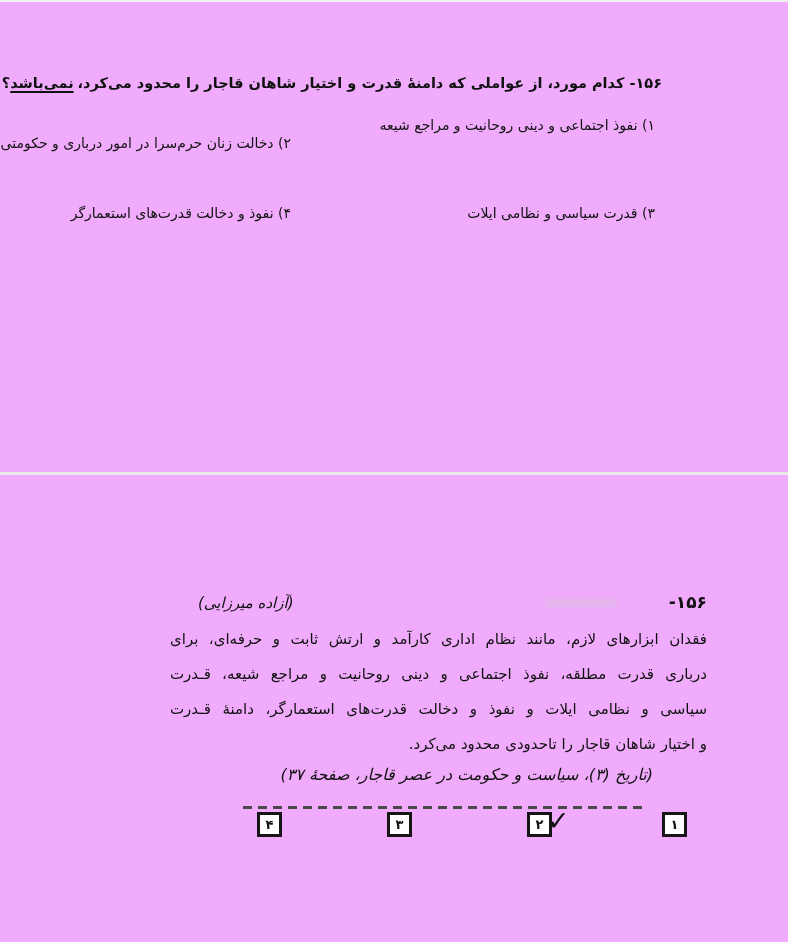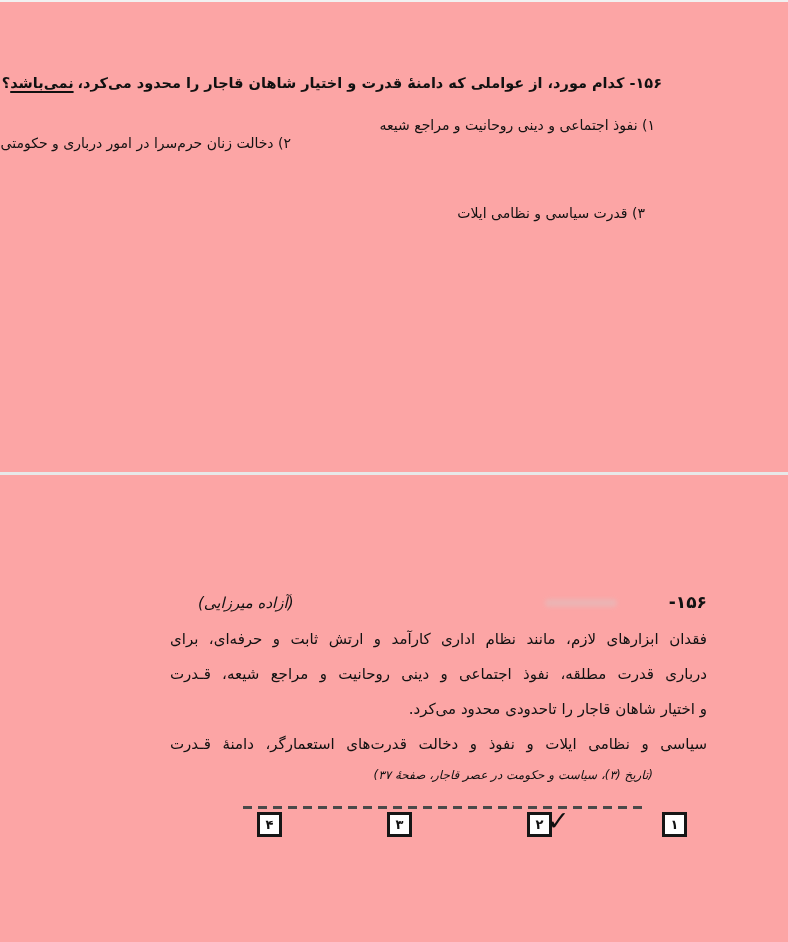--- a/index.html
+++ b/index.html
@@ -1,19 +1,19 @@
 <!DOCTYPE html>
 <html lang="fa"><head>
 <meta charset="utf-8">
 <style>
   html,body { margin:0; padding:0; background:#ffffff; }
   .page {
     position:relative;
     width:788px; height:942px;
-    background:#fca5a5;
+    background:#f0abfc;
     overflow:hidden;
     direction:rtl;
     font-family:"DejaVu Sans", sans-serif;
     color:#111111;
   }
   .top-edge-line {
     position:absolute; top:0; left:0; width:788px; height:2px;
     background:#f1f1f1;
   }
   
@@ -29,21 +29,21 @@
     text-underline-offset:3px;
     text-decoration-thickness:1.5px;
   }
   .option {
     position:absolute;
     font-size:14px; font-weight:normal; line-height:24px;
     white-space:nowrap; text-align:right;
   }
   .opt-1 { top:113px; right:133px; }
   .opt-2 { top:131px; right:497px; }
-  .opt-3 { top:201px; right:143px; }
+  .opt-3 { top:201px; right:133px; }
   .opt-4 { top:201px; right:497px; }
   
   .divider {
     position:absolute; top:472px; left:0; width:788px; height:3px;
     background:#e8e8e8;
   }
   
   .ans-number {
     position:absolute; top:589px; right:81px;
     font-size:17px; font-weight:bold; line-height:26px;
@@ -59,21 +59,21 @@
     white-space:nowrap;
   }
   .explanation {
     position:absolute; top:622px; right:81px; width:537px;
     font-size:15px; line-height:35px; text-align:right;
   }
   .exp-line { height:35px; }
   .exp-justify { text-align:justify; text-align-last:justify; }
   .source-citation {
     position:absolute; top:761px; right:135px;
-    font-size:12px; font-style:italic; line-height:28px;
+    font-size:16px; font-style:italic; line-height:28px;
     white-space:nowrap;
   }
   
   .dashed-line {
     position:absolute; top:806px; left:243px; width:404px; height:3px;
     background:repeating-linear-gradient(90deg,#4a4a4a 0 9px,transparent 9px 15px);
   }
   .ans-box {
     position:absolute; top:812px;
     width:19px; height:19px;
@@ -98,32 +98,33 @@
 
   <div class="top-edge-line"></div>
 
   <div class="question-line">
     <span class="q-number">۱۵۶-</span><span>کدام مورد، از عواملی که دامنۀ قدرت و اختیار شاهان قاجار را محدود می‌کرد،</span><span class="q-underline">نمی‌باشد</span><span>؟</span>
   </div>
 
   <div class="option opt-1">۱) نفوذ اجتماعی و دینی روحانیت و مراجع شیعه</div>
   <div class="option opt-2">۲) دخالت زنان حرم‌سرا در امور درباری و حکومتی</div>
   <div class="option opt-3">۳) قدرت سیاسی و نظامی ایلات</div>
+  <div class="option opt-4">۴) نفوذ و دخالت قدرت‌های استعمارگر</div>
 
   <div class="divider"></div>
 
   <div class="ans-number">۱۵۶-</div>
   <div class="faint-smudge"></div>
   <div class="author-credit">(آزاده میرزایی)</div>
 
   <div class="explanation">
     <div class="exp-line exp-justify">فقدان ابزارهای لازم، مانند نظام اداری کارآمد و ارتش ثابت و حرفه‌ای، برای</div>
     <div class="exp-line exp-justify">درباری قدرت مطلقه، نفوذ اجتماعی و دینی روحانیت و مراجع شیعه، قـدرت</div>
+    <div class="exp-line exp-justify">سیاسی و نظامی ایلات و نفوذ و دخالت قدرت‌های استعمارگر، دامنۀ قـدرت</div>
     <div class="exp-line">و اختیار شاهان قاجار را تاحدودی محدود می‌کرد.</div>
-    <div class="exp-line exp-justify">سیاسی و نظامی ایلات و نفوذ و دخالت قدرت‌های استعمارگر، دامنۀ قـدرت</div>
   </div>
 
   <div class="source-citation">(تاریخ (۳)، سیاست و حکومت در عصر قاجار، صفحۀ ۳۷)</div>
 
   <div class="dashed-line"></div>
   <div class="ans-box box-1">۱</div>
   <div class="ans-box box-2">۲</div>
   <div class="ans-box box-3">۳</div>
   <div class="ans-box box-4">۴</div>
   <div class="check-mark">✓</div>

